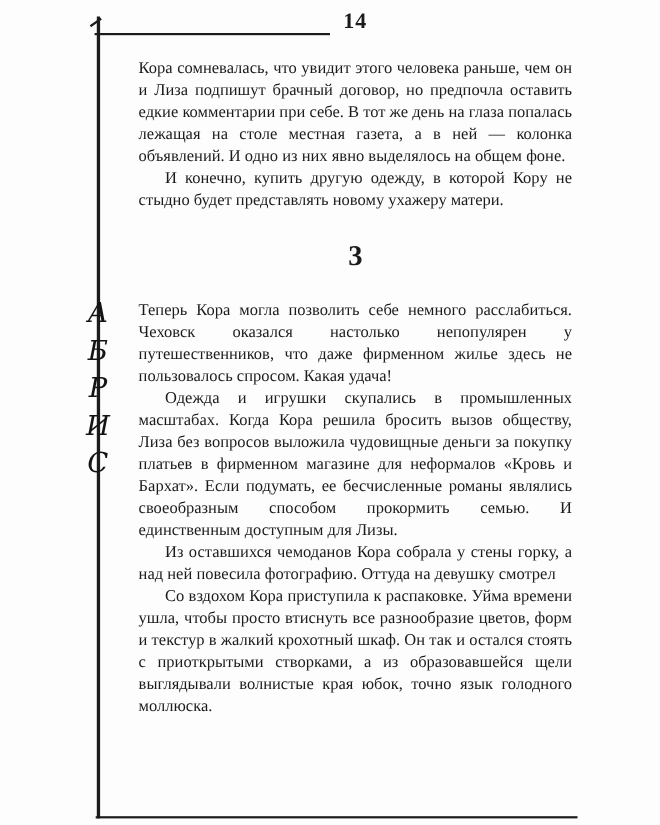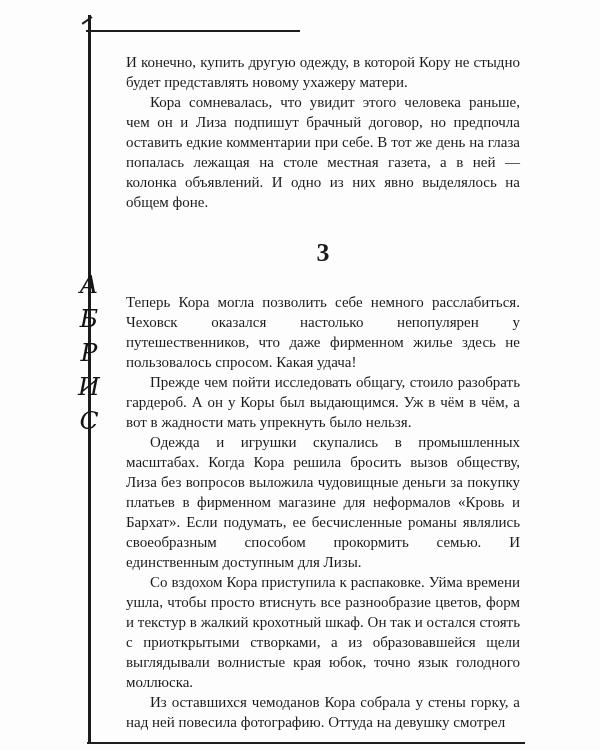--- a/index.html
+++ b/index.html
@@ -79,46 +79,46 @@
     line-height: 1;
     margin-top: 28px;
     margin-bottom: 26px;
   }
 </style>
 </head>
 <body>
 
 <div class="page">
 
+  <div class="page-number">14</div>
 
   <div class="rule rule-top"></div>
   <div class="rule rule-hook"></div>
   <div class="rule rule-left"></div>
   <div class="rule rule-bottom"></div>
 
   <div class="spine">
     <span>А</span>
     <span>Б</span>
     <span>Р</span>
     <span>И</span>
     <span>С</span>
   </div>
 
   <div class="text-block">
 
     <div class="section">
+      <p>Кора сомневалась, что увидит этого человека раньше, чем он и Лиза подпишут брачный договор, но предпочла оставить едкие комментарии при себе. В тот же день на глаза попалась лежащая на столе местная газета, а в ней — колонка объявлений. И одно из них явно выделялось на общем фоне.</p>
       <p>И конечно, купить другую одежду, в которой Кору не стыдно будет представлять новому ухажеру матери.</p>
-      <p>Кора сомневалась, что увидит этого человека раньше, чем он и Лиза подпишут брачный договор, но предпочла оставить едкие комментарии при себе. В тот же день на глаза попалась лежащая на столе местная газета, а в ней — колонка объявлений. И одно из них явно выделялось на общем фоне.</p>
     </div>
 
     <div class="chapter-heading">3</div>
 
     <div class="section">
       <p>Теперь Кора могла позволить себе немного расслабиться. Чеховск оказался настолько непопулярен у путешественников, что даже фирменном жилье здесь не пользовалось спросом. Какая удача!</p>
-      <p>Прежде чем пойти исследовать общагу, стоило разобрать гардероб. А он у Коры был выдающимся. Уж в чём в чём, а вот в жадности мать упрекнуть было нельзя.</p>
       <p>Одежда и игрушки скупались в промышленных масштабах. Когда Кора решила бросить вызов обществу, Лиза без вопросов выложила чудовищные деньги за покупку платьев в фирменном магазине для неформалов «Кровь и Бархат». Если подумать, ее бесчисленные романы являлись своеобразным способом прокормить семью. И единственным доступным для Лизы.</p>
+      <p>Из оставшихся чемоданов Кора собрала у стены горку, а над ней повесила фотографию. Оттуда на девушку смотрел</p>
       <p>Со вздохом Кора приступила к распаковке. Уйма времени ушла, чтобы просто втиснуть все разнообразие цветов, форм и текстур в жалкий крохотный шкаф. Он так и остался стоять с приоткрытыми створками, а из образовавшейся щели выглядывали волнистые края юбок, точно язык голодного моллюска.</p>
-      <p>Из оставшихся чемоданов Кора собрала у стены горку, а над ней повесила фотографию. Оттуда на девушку смотрел</p>
     </div>
 
   </div>
 
 </div>
 
 </body></html>

